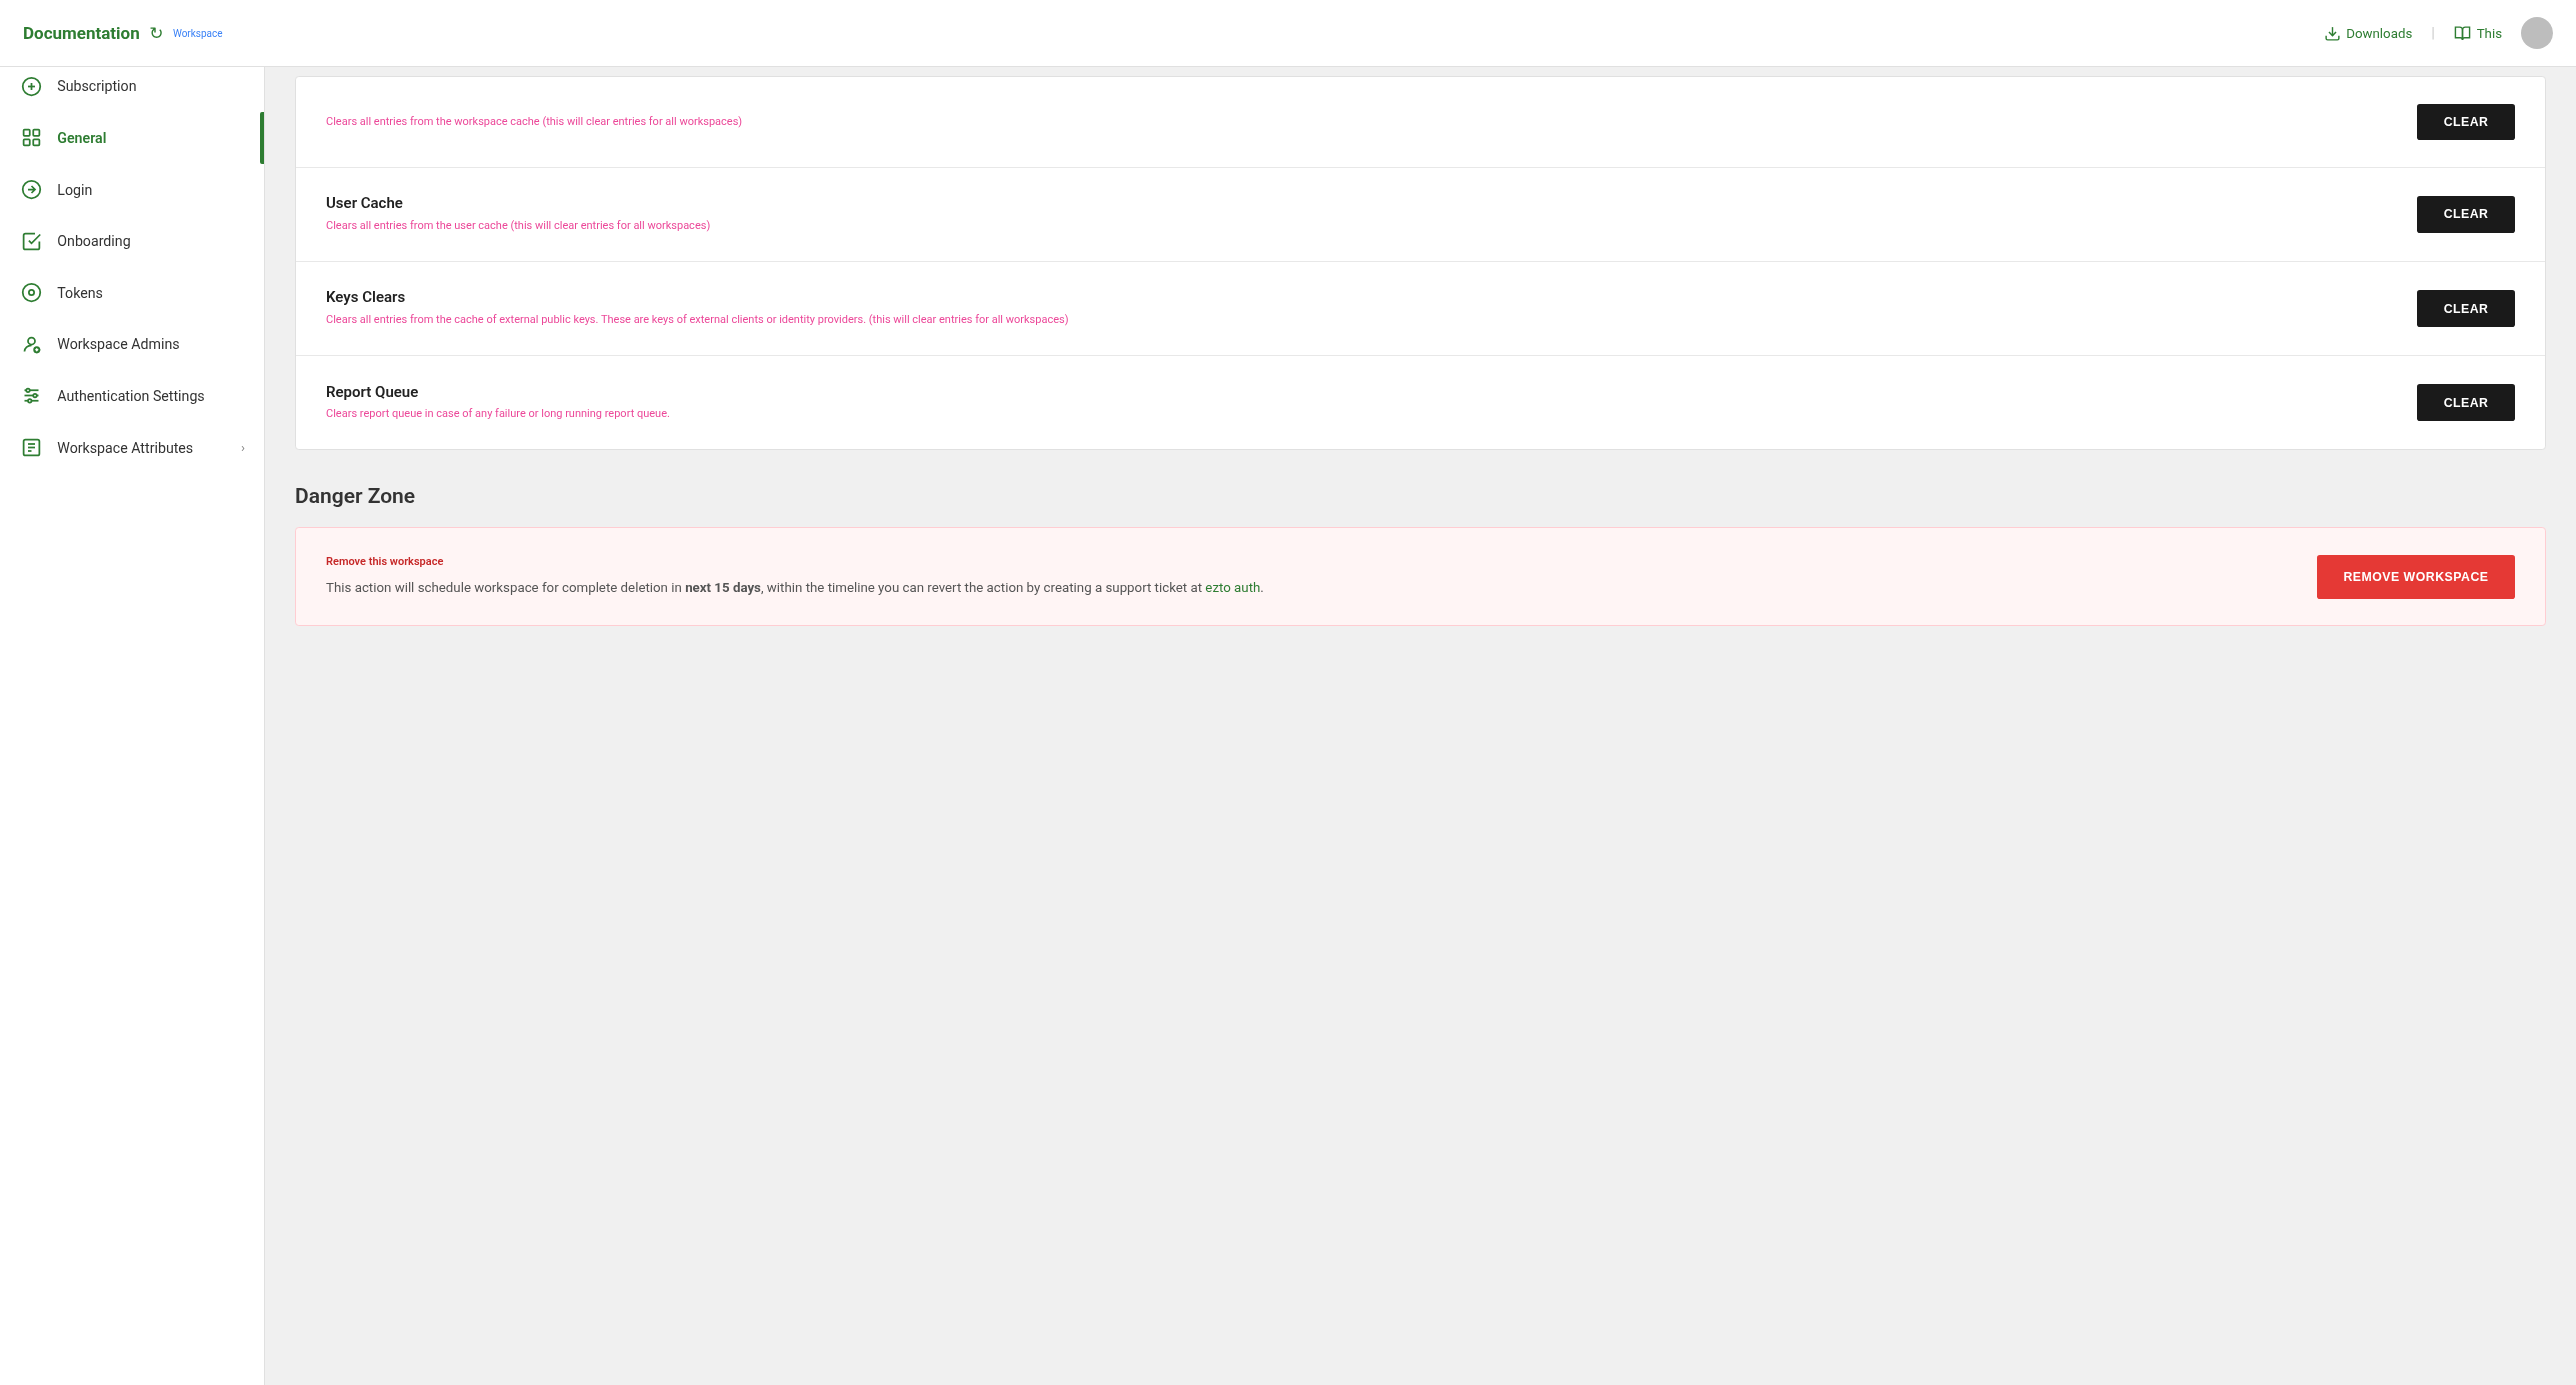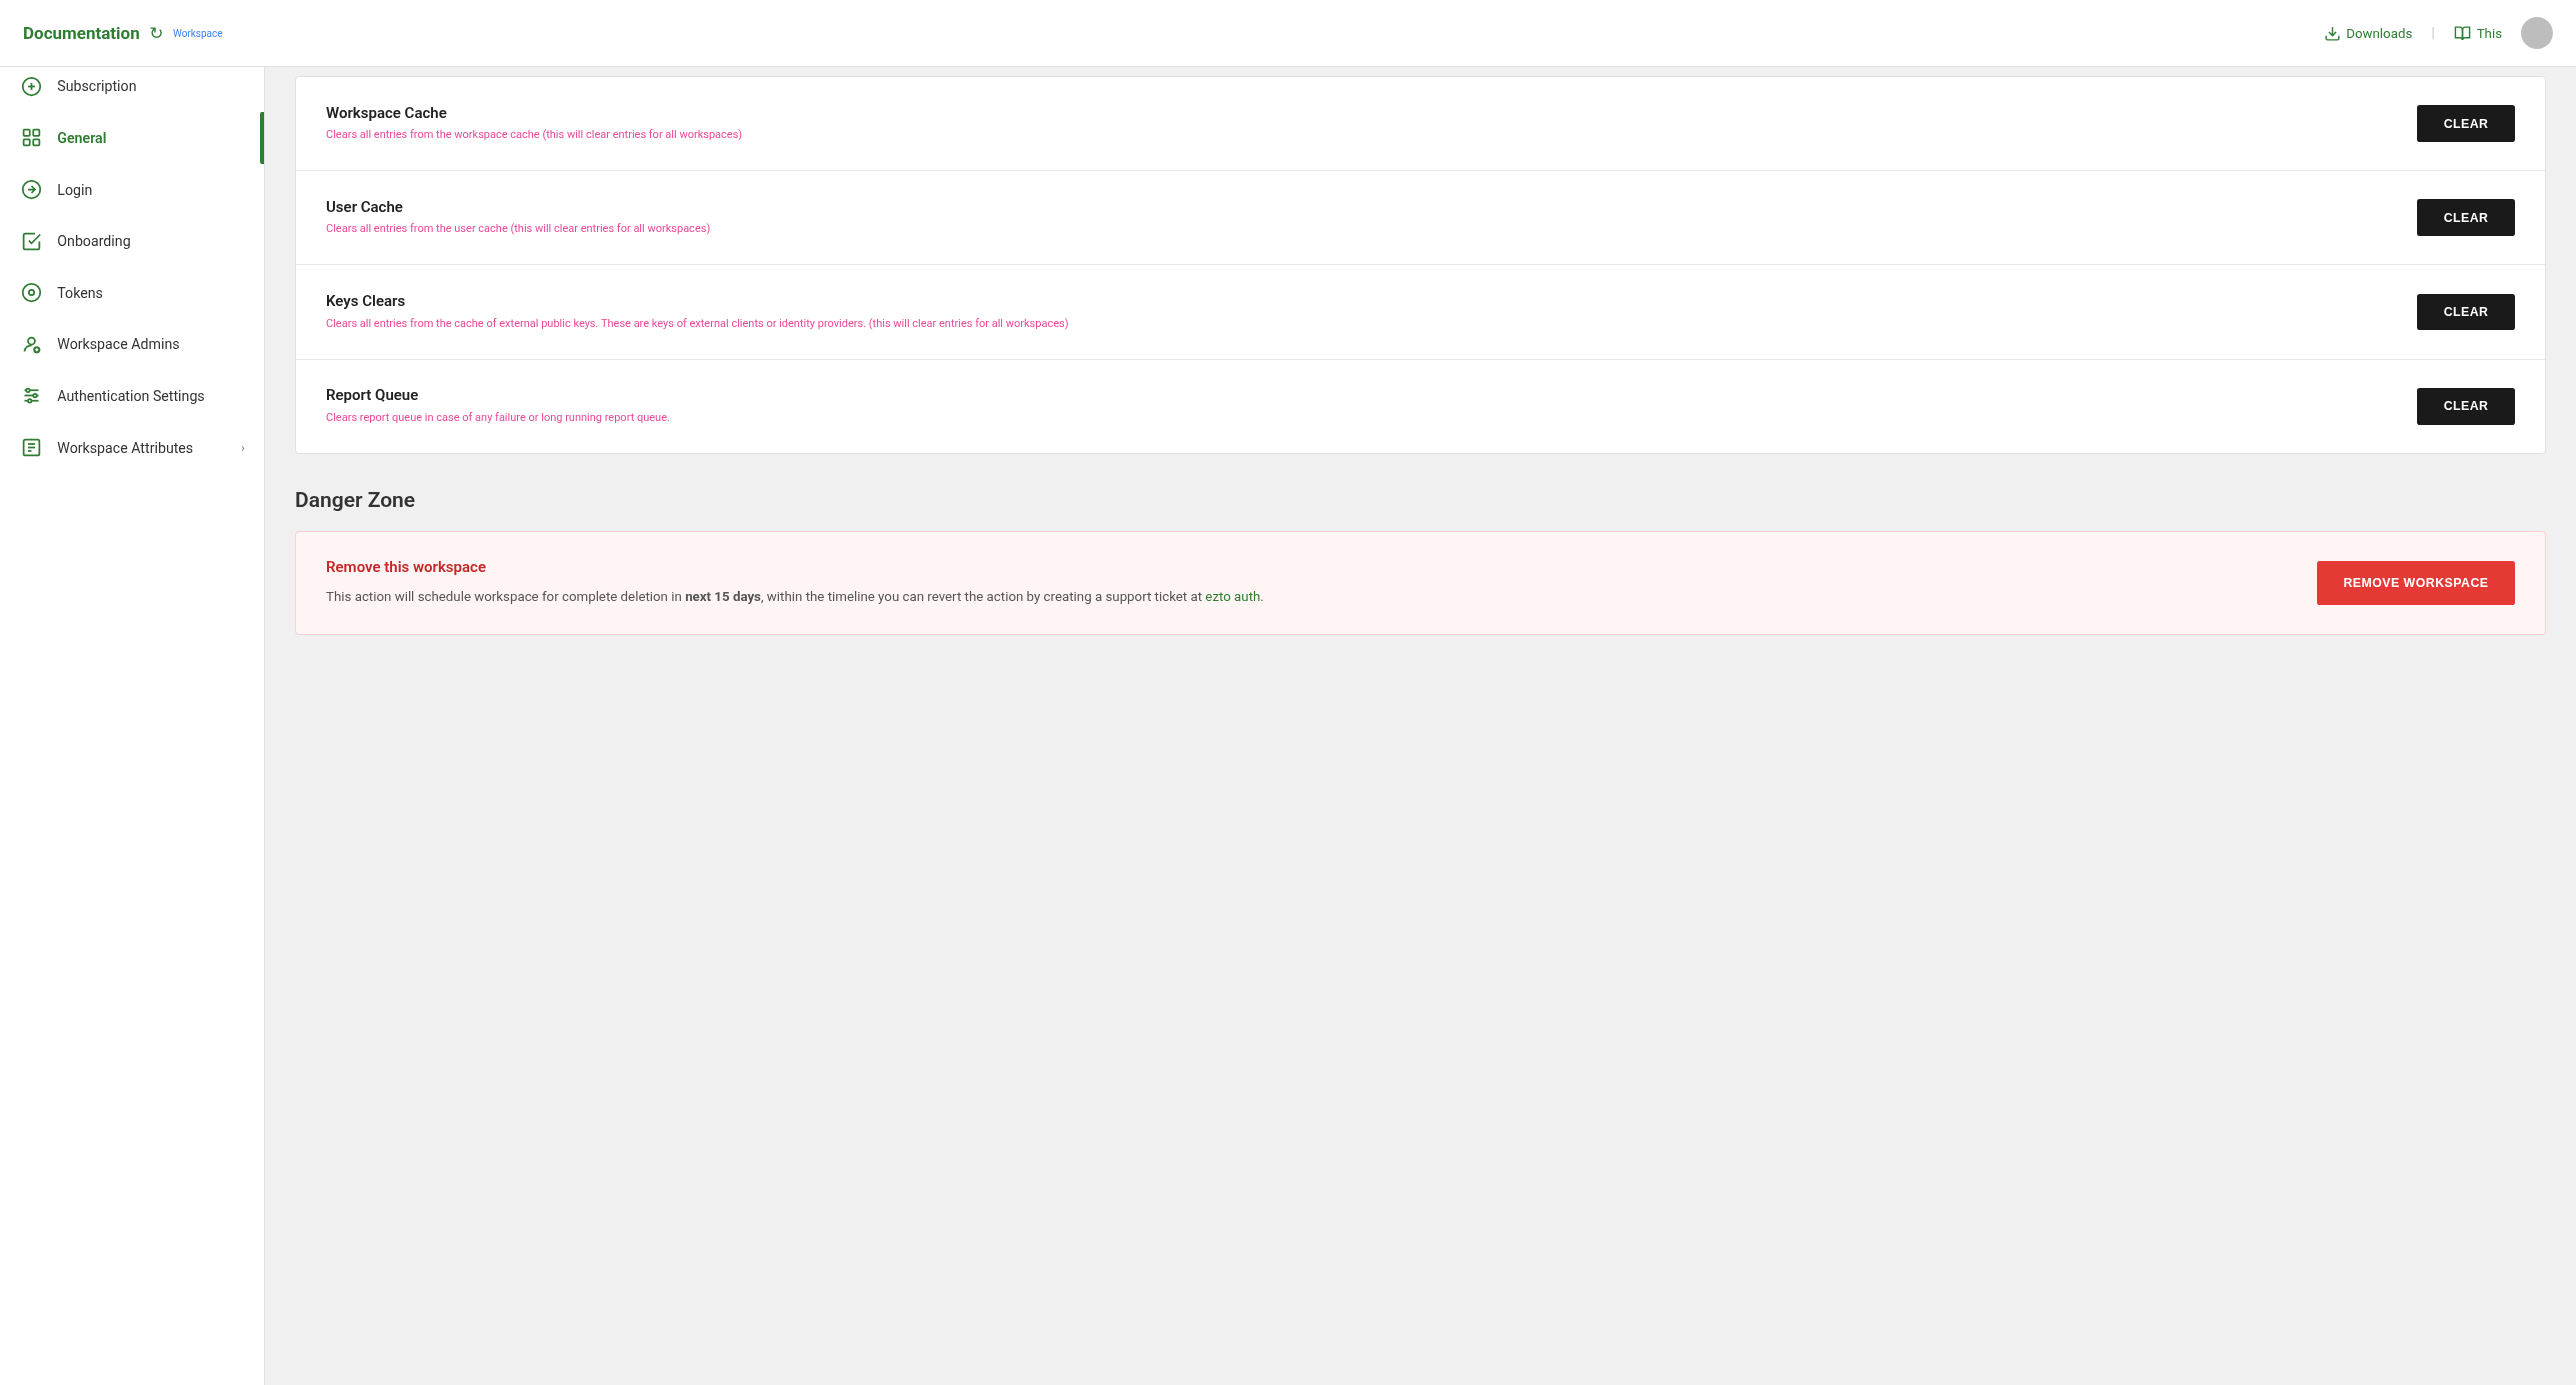--- a/index.html
+++ b/index.html
@@ -139,21 +139,21 @@
       background: #fff5f5;
       border: 0.9px solid #ffcdd2;
       border-radius: 3.8px;
       display: flex;
       align-items: center;
       justify-content: space-between;
       padding: 26.5px 30px;
     }
     .danger-info { flex: 1; padding-right: 38px; }
     .danger-title {
-      font-size: 15px;
+      font-size: 11px;
       font-weight: 600;
       color: #c62828;
       margin-bottom: 9.5px;
     }
     .danger-desc {
       font-size: 13.3px;
       color: #555;
       line-height: 1.6;
     }
     .danger-desc strong { font-weight: 700; }
@@ -303,21 +303,20 @@
     </div>
 
   </nav>
 
   <main class="main">
 
     <div class="card-container">
 
       <div class="cache-item">
         <div class="cache-info">
-          <div class="cache-title">Workspace Cache</div>
           <div class="cache-desc">Clears all entries from the workspace cache (this will clear entries for all workspaces)</div>
         </div>
         <button class="btn-clear">CLEAR</button>
       </div>
 
       <div class="cache-item">
         <div class="cache-info">
           <div class="cache-title">User Cache</div>
           <div class="cache-desc">Clears all entries from the user cache (this will clear entries for all workspaces)</div>
         </div>

